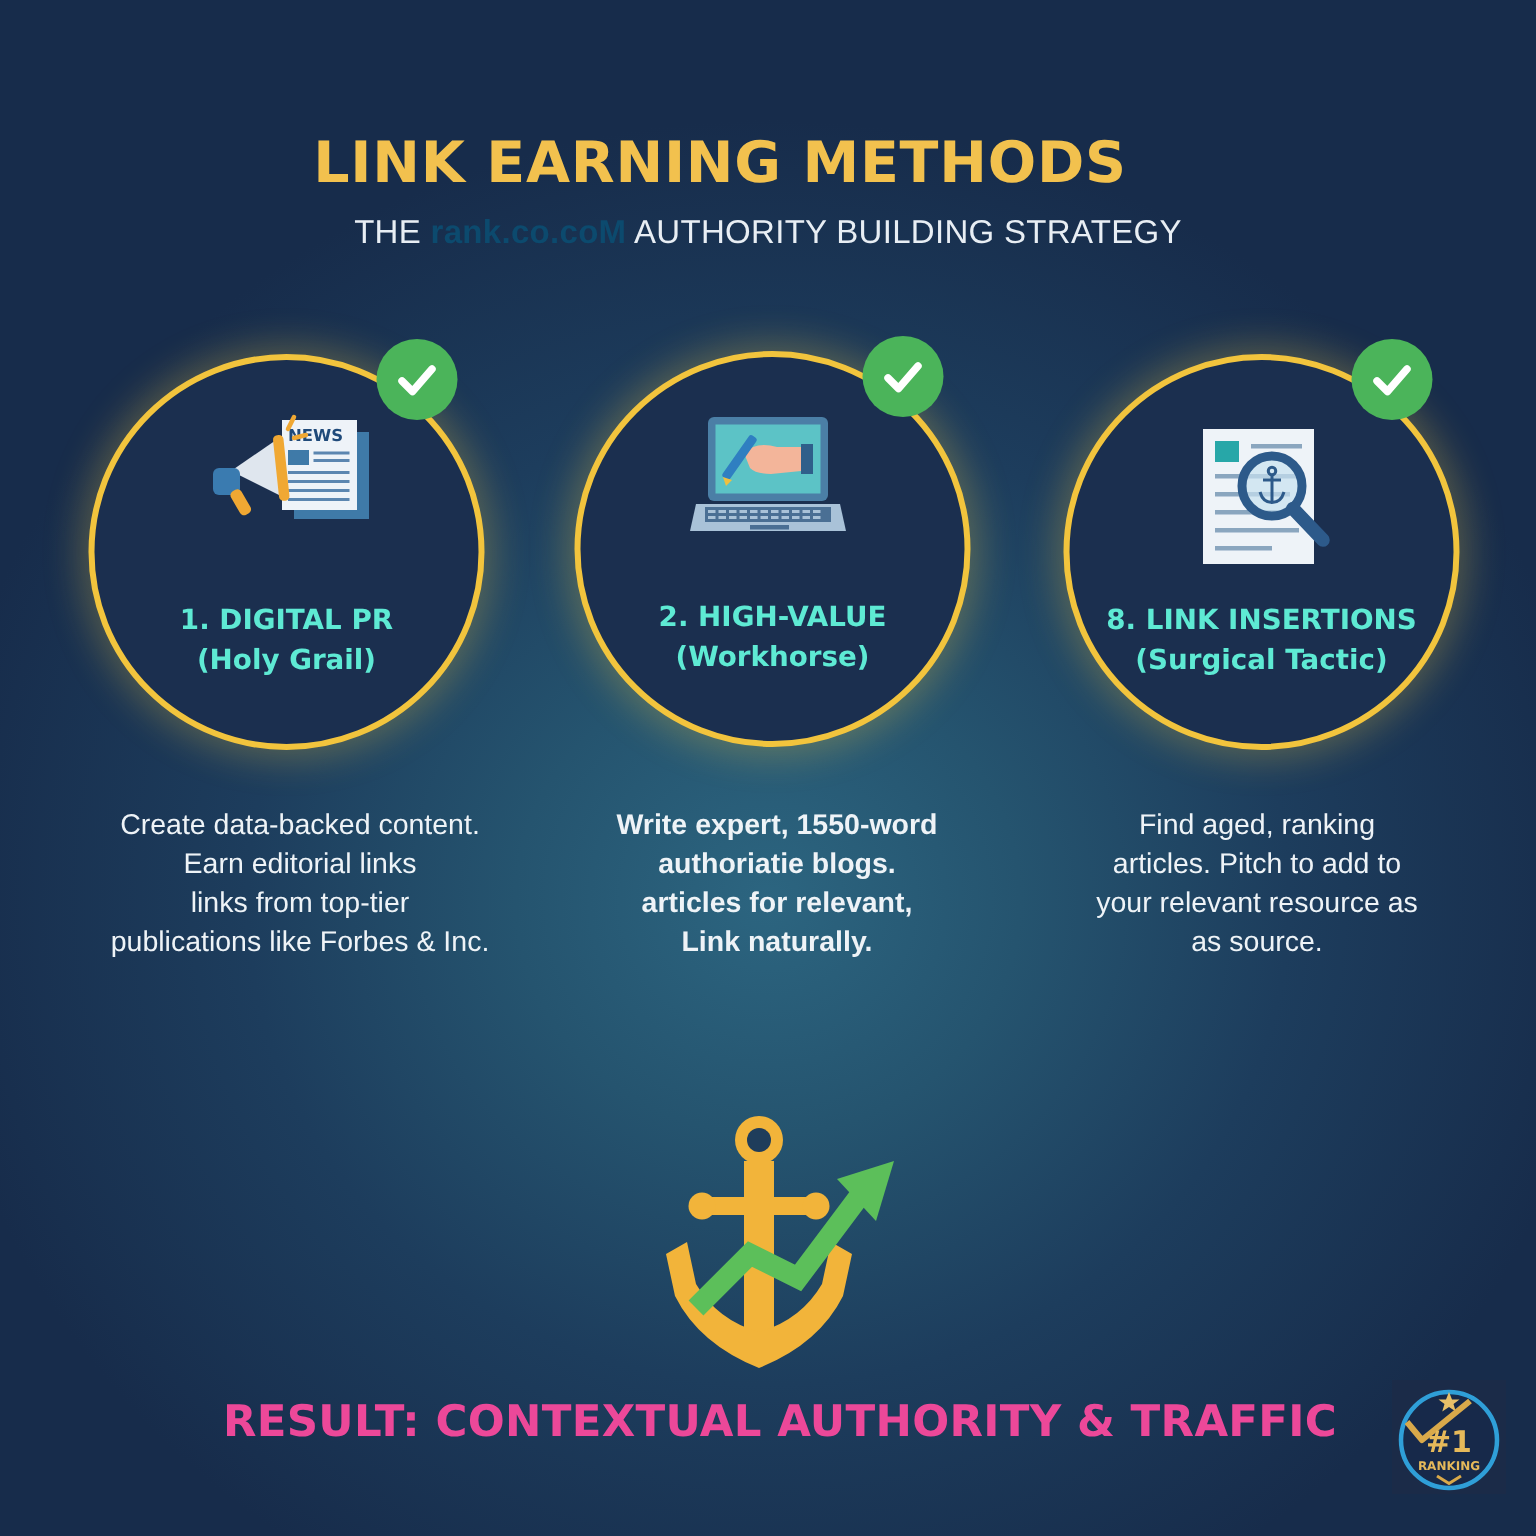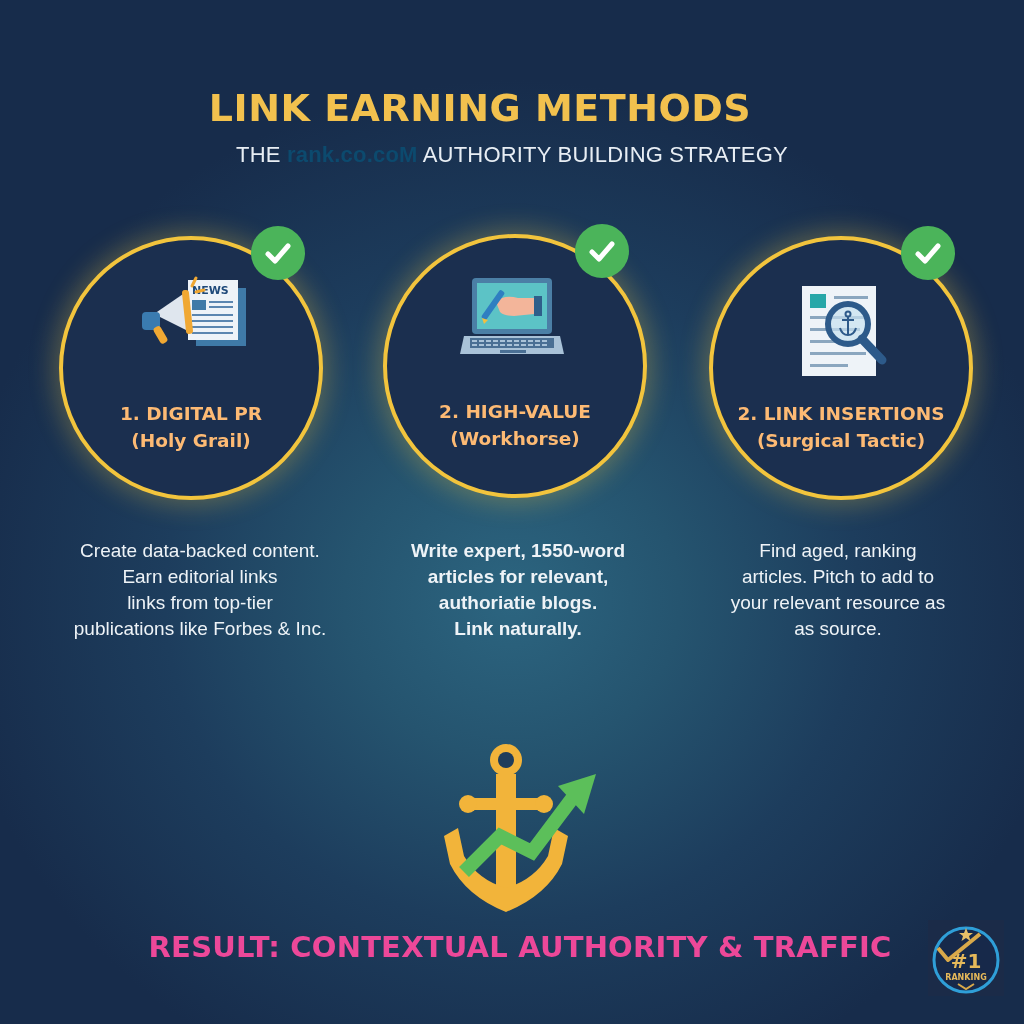--- a/index.html
+++ b/index.html
@@ -26,21 +26,21 @@
   }
   .check {
     position: absolute; width: 54px; height: 54px; border-radius: 50%;
     background: #4bb45a; top: -14px; right: 14px;
     display: flex; align-items: center; justify-content: center;
   }
   .icon-wrap { position: absolute; left: 0; width: 256px; top: 36px; display: flex; justify-content: center; }
   .card-title {
     position: absolute; left: 0; width: 256px; text-align: center;
     font-family: "DejaVu Sans", sans-serif; font-weight: bold; font-size: 18.5px; line-height: 27px;
-    color: #fdba74;
+    color: #5eead4;
   }
   .desc {
     position: absolute; width: 320px; text-align: center;
     font-size: 19px; line-height: 26px; color: #eef3f7;
   }
   .result {
     position: absolute; left: 130px; width: 780px; top: 930px; text-align: center;
     font-family: "DejaVu Sans", sans-serif; font-weight: bold; font-size: 29px; color: #ec4899;
     letter-spacing: 0.2px;
   }
@@ -160,35 +160,35 @@
 
       <g stroke="#2d5a8a" stroke-width="2" fill="none">
         <circle cx="62" cy="32" r="2.5"></circle>
         <line x1="62" y1="35" x2="62" y2="52"></line>
         <line x1="56" y1="38" x2="68" y2="38"></line>
         <path d="M54 46 Q56 53 62 53 Q68 53 70 46"></path>
       </g>
     </svg>
   </div>
   <div class="card-title" style="top:160px;">
-    <div>2. LINK INSERTIONS</div>
+    <div>8. LINK INSERTIONS</div>
     <div>(Surgical Tactic)</div>
   </div>
 </div>
 
 <div class="desc" style="left:40px; top:538px;">
   <div>Create data-backed content.</div>
   <div>Earn editorial links</div>
   <div>links from top-tier</div>
   <div>publications like Forbes &amp; Inc.</div>
 </div>
 <div class="desc" style="left:358px; top:538px;font-weight:bold;">
   <div>Write expert, 1550-word</div>
+  <div>authoriatie blogs.</div>
   <div>articles for relevant,</div>
-  <div>authoriatie blogs.</div>
   <div>Link naturally.</div>
 </div>
 <div class="desc" style="left:678px; top:538px;">
   <div>Find aged, ranking</div>
   <div>articles. Pitch to add to</div>
   <div>your relevant resource as</div>
   <div>as source.</div>
 </div>
 
 <div class="anchor">

